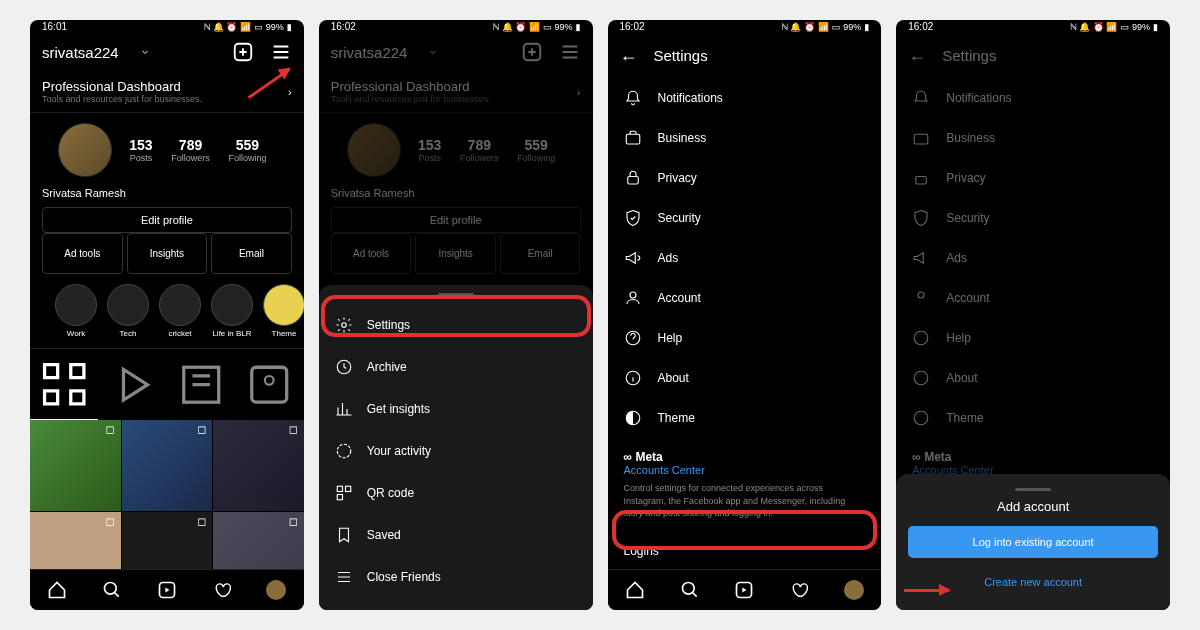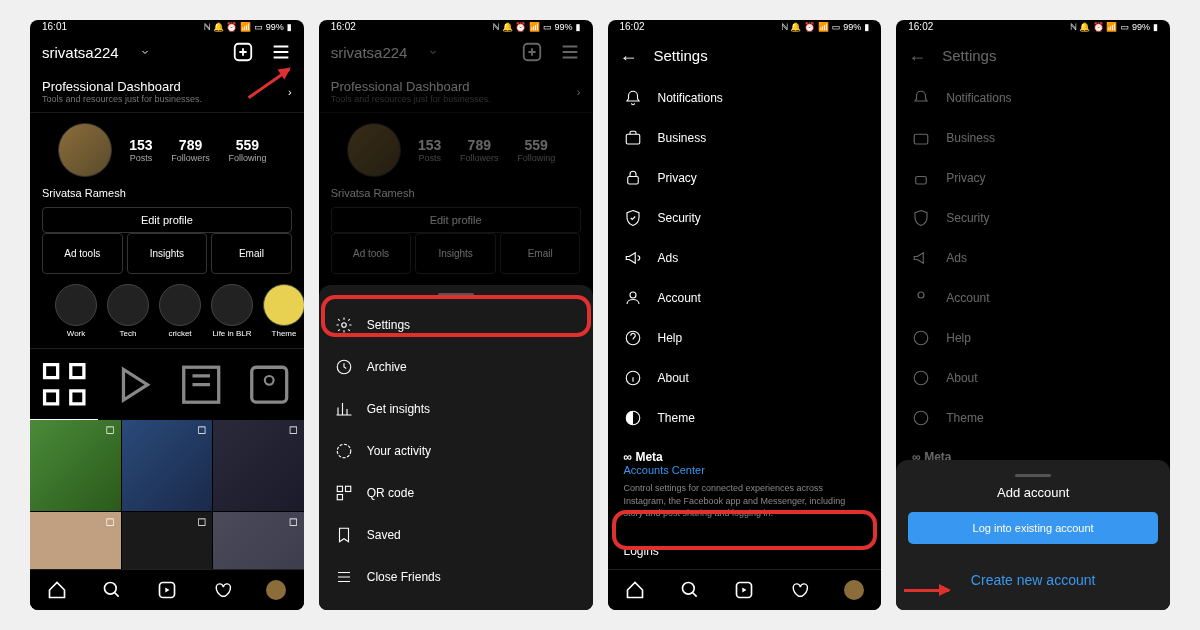--- a/index.html
+++ b/index.html
@@ -55,22 +55,22 @@
 .settings-item{display:flex;align-items:center;gap:16px;padding:11px 16px;font-size:12px}
 .meta-section{padding:12px 16px}
 .meta-logo{font-size:12px;font-weight:600;}
 .meta-link{color:#3897f0;font-size:11px;margin-bottom:6px}
 .meta-desc{color:#888;font-size:9px;line-height:1.4}
 .logins-title{padding:12px 16px 6px;font-size:12px}
 .add-account{padding:10px 16px;color:#3897f0;font-size:12px}
 .dimmed{opacity:0.4}
 .bottom-sheet{position:absolute;bottom:0;left:0;right:0;background:#1f1f1f;border-radius:12px 12px 0 0;padding:14px 12px}
 .sheet-title{text-align:center;font-size:13px;margin:6px 0 12px}
-.login-btn{width:100%;padding:10px;background:#3897f0;color:#fff;border:none;border-radius:5px;font-size:11px;margin-bottom:20px}
-.create-btn{width:100%;padding:8px;background:transparent;color:#3897f0;border:none;font-size:14px;text-align:center}
+.login-btn{width:100%;padding:10px;background:#3897f0;color:#fff;border:none;border-radius:5px;font-size:11px;margin-bottom:10px}
+.create-btn{width:100%;padding:8px;background:transparent;color:#3897f0;border:none;font-size:11px;text-align:center}
 .arrow2{position:absolute;width:45px;height:3px;background:#e03030;bottom:18px;left:8px}
 .arrow2:after{content:'';position:absolute;right:-2px;top:-5px;border-left:12px solid #e03030;border-top:6px solid transparent;border-bottom:6px solid transparent}
 svg{width:100%;height:100%}
 </style>
 </head>
 <body>
 
 <div class="phone">
   <div class="status-bar">
     <span>16:01</span>

